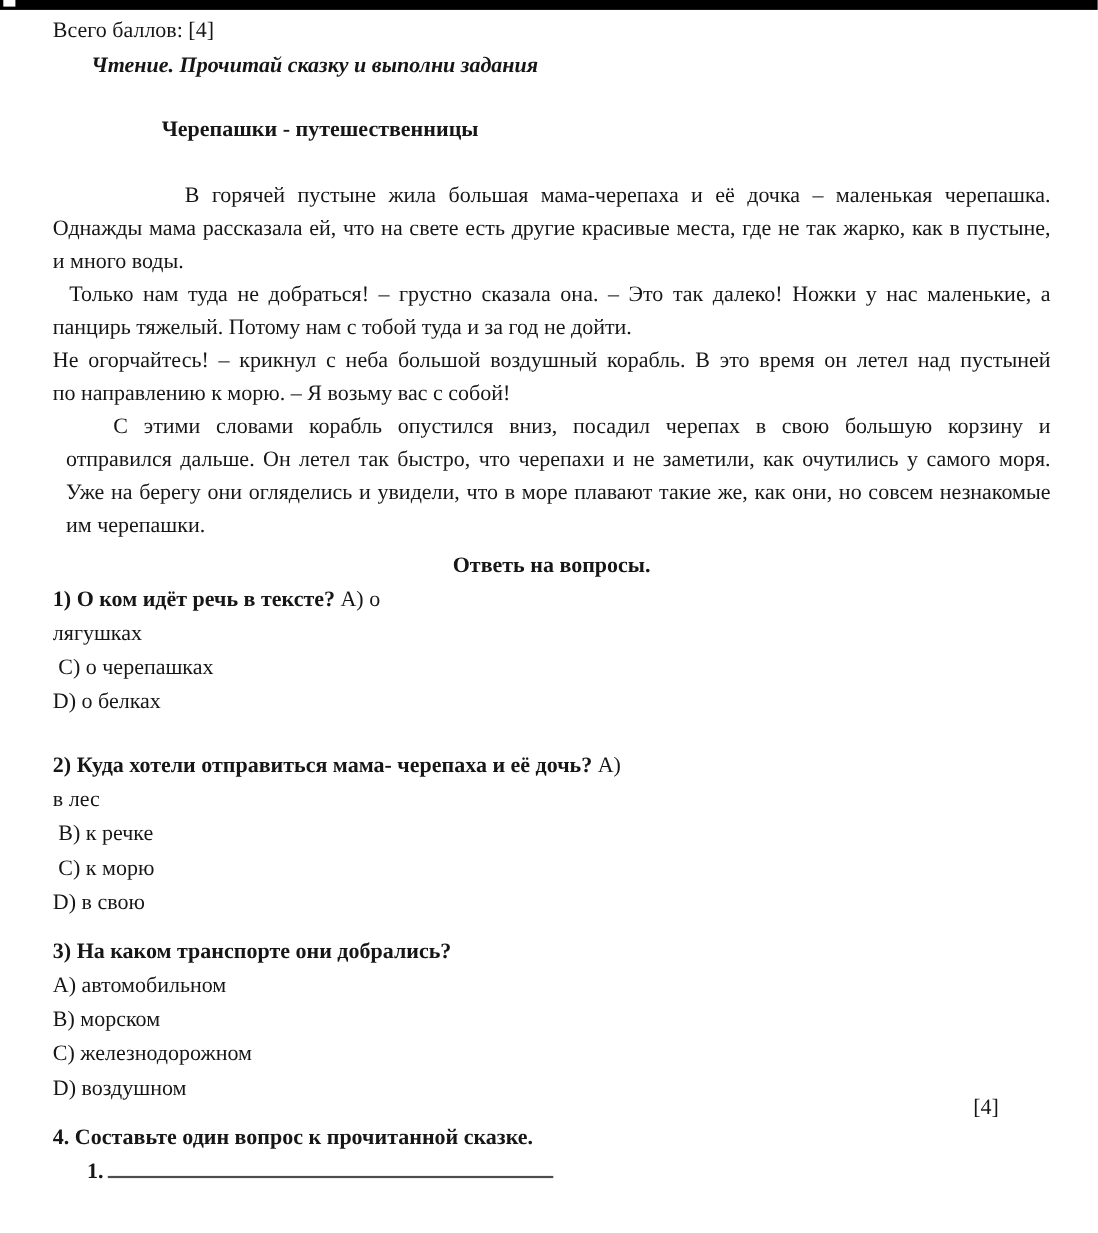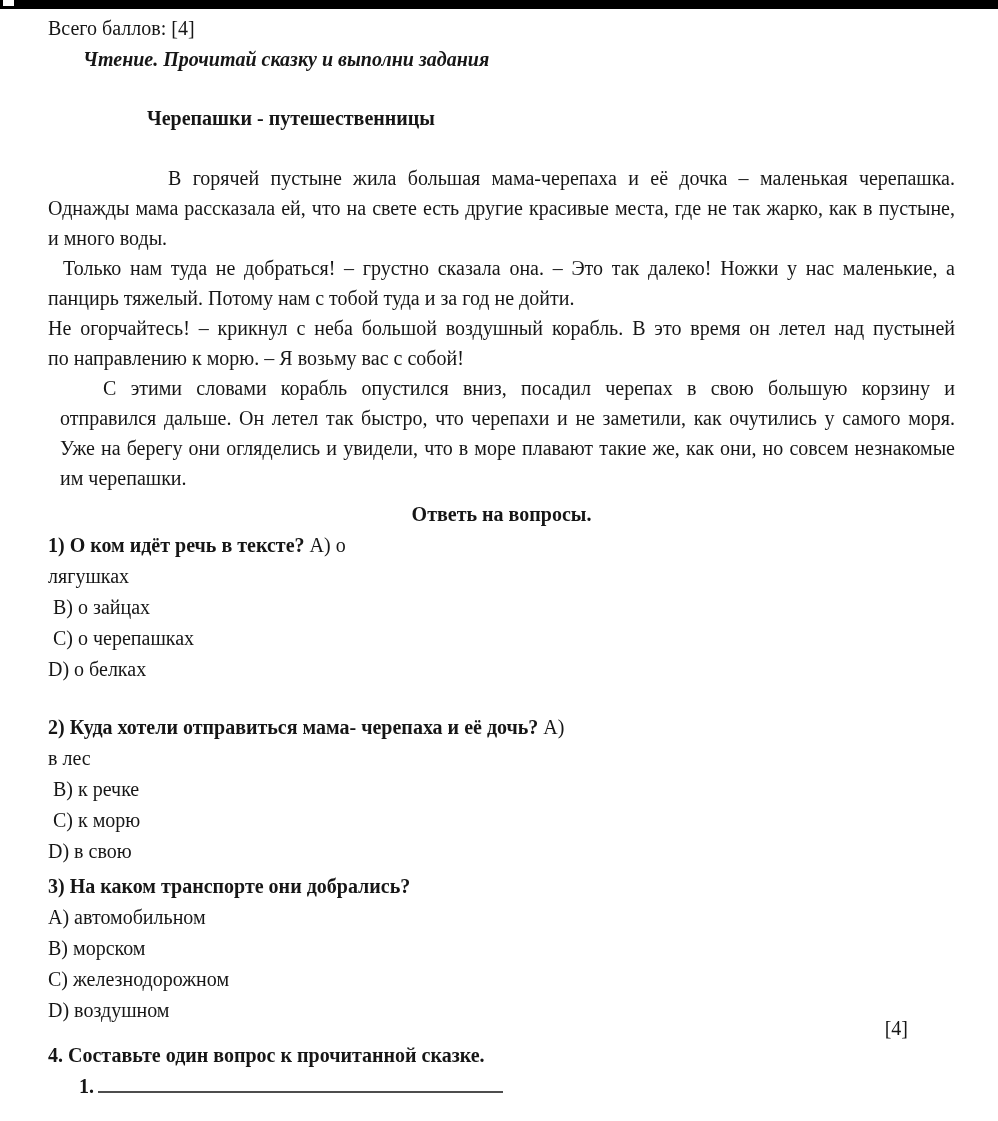--- a/index.html
+++ b/index.html
@@ -21,21 +21,21 @@
   .story { margin-top: 29px; }
   .story .line { line-height: 30px; }
   .j { text-align: justify; text-align-last: justify; }
   .ind120 { padding-left: 120px; }
   .ind15  { padding-left: 15px; }
   .p4 { margin-left: 12px; }
   .ind43  { padding-left: 43px; }
   .quiz-heading { margin-top: 6px; text-align: center; }
   .opt { white-space: pre-wrap; }
   .q2 { margin-top: 27px; }
-  .q3 { margin-top: 4px; }
+  .q3 { margin-top: 14px; }
   .score-line { margin-top: -10px; line-height: 24px; text-align: right; padding-right: 47px; }
   .answer { padding-left: 31px; }
   .answer .num { font-weight: bold; }
   .blank { display: inline-block; width: 405px; height: 20px; margin-left: 4px;
            border-bottom: 2px solid #4d4d4d; vertical-align: baseline; }
 </style>
 </head>
 <body>
 
 <div class="topbar">
@@ -66,21 +66,20 @@
     <div class="line p4">им черепашки.</div>
   </section>
 
   <section class="quiz">
     <div class="line b quiz-heading">Ответь на вопросы.</div>
 
     <div class="line">
       <span class="b">1) О ком идёт речь в   тексте?</span><span> А) о</span>
     </div>
     <div class="line opt">лягушках</div>
-    <div class="line opt"> В) о зайцах</div>
     <div class="line opt"> С) о черепашках</div>
     <div class="line opt">D) о белках</div>
 
     <div class="line q2">
       <span class="b">2) Куда хотели отправиться мама- черепаха и её дочь?</span><span> А)</span>
     </div>
     <div class="line opt">в лес</div>
     <div class="line opt"> В) к речке</div>
     <div class="line opt"> С) к морю</div>
     <div class="line opt">D) в свою</div>

